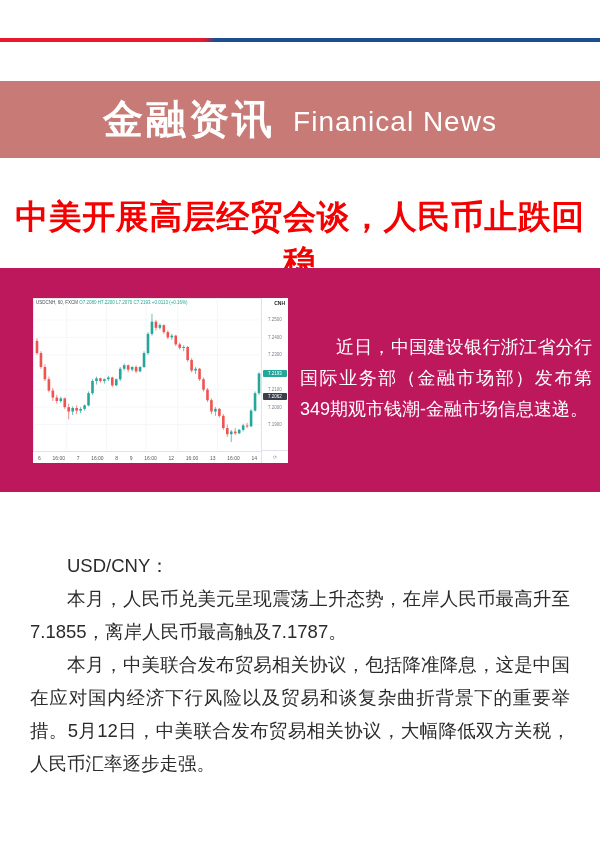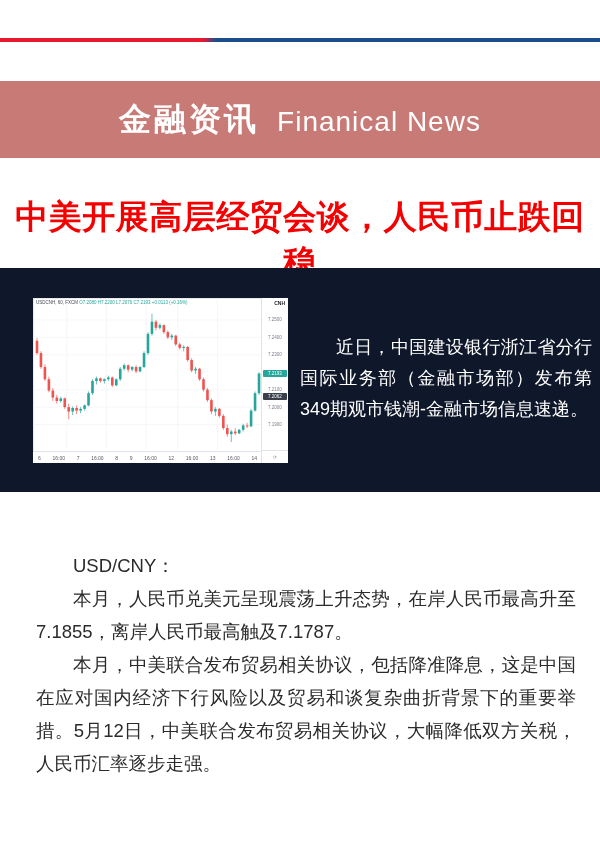--- a/index.html
+++ b/index.html
@@ -5,21 +5,21 @@
   html,body{margin:0;padding:0;}
   body{
     width:600px;height:849px;position:relative;background:#ffffff;
     font-family:"Liberation Sans",sans-serif;overflow:hidden;
   }
   .top-bar{position:absolute;left:0;top:38px;width:600px;height:4px;}
   .banner{
     position:absolute;left:0;top:81px;width:600px;height:77px;
     display:flex;align-items:center;justify-content:center;gap:18px;
   }
-  .banner-cn{font-size:32px;font-weight:800;color:#ffffff;letter-spacing:3px;}
+  .banner-cn{font-size:40px;font-weight:800;color:#ffffff;letter-spacing:3px;}
   .banner-en{font-size:28px;font-weight:500;color:#ffffff;letter-spacing:1px;margin-top:4px;}
   .headline{
     position:absolute;left:0;top:195px;width:600px;text-align:center;
     font-size:33px;font-weight:800;letter-spacing:0.5px;
   }
   .feature{position:absolute;left:0;top:268px;width:600px;height:224px;}
   .chart-panel{
     position:absolute;left:33px;top:30px;width:255px;height:165px;background:#ffffff;
     box-shadow:0 0 0 1px #e8e8e8 inset;
   }
@@ -48,39 +48,39 @@
   .axis-corner{
     position:absolute;right:0;bottom:0;width:26px;height:12px;
     border-top:1px solid #e1e3ea;border-left:1px solid #e1e3ea;background:#fff;
     display:flex;align-items:center;justify-content:center;font-size:5px;color:#9a9da8;z-index:3;
   }
   .feature-text{
     position:absolute;left:300px;top:64px;width:292px;
     font-size:18px;line-height:31px;color:#ffffff;
     text-indent:2em;text-align:justify;
   }
-  .article{position:absolute;left:36px;top:549px;width:540px;}
+  .article{position:absolute;left:30px;top:549px;width:540px;}
   .article p{
     margin:0;font-size:18.5px;line-height:33px;color:#2b2b2b;
     text-indent:2em;text-align:justify;
   }
 </style>
 </head>
 <body>
 
 <div class="top-bar" style="background: linear-gradient(97deg, rgb(233, 24, 44) 0px, rgb(233, 24, 44) 202px, rgb(28, 78, 141) 214px, rgb(28, 78, 141) 100%);"></div>
 
 <div class="banner" style="background: rgb(200, 123, 118);">
   <span class="banner-cn">金融资讯</span>
   <span class="banner-en">Finanical News</span>
 </div>
 
 <div class="headline" style="color: rgb(244, 0, 0);">中美开展高层经贸会谈，人民币止跌回稳</div>
 
-<div class="feature" style="background: #0f172a;">
+<div class="feature" style="background: #be185d;">
   <div class="chart-panel">
     <div class="chart-legend">
       <span class="leg-sym">USDCNH, 60, FXCM</span>
       <span class="leg-ohlc">O7.2080 H7.2200 L7.2070 C7.2193 +0.0113 (+0.16%)</span>
     </div>
     <svg id="candle-svg" width="229" height="152">
         <line x1="0" y1="21.930232558138922" x2="229" y2="21.930232558138922" stroke="#f0f2f6" stroke-width="0.6"></line>
         <line x1="0" y1="39.37209302325495" x2="229" y2="39.37209302325495" stroke="#f0f2f6" stroke-width="0.6"></line>
         <line x1="0" y1="56.81395348837098" x2="229" y2="56.81395348837098" stroke="#f0f2f6" stroke-width="0.6"></line>
         <line x1="0" y1="91.69767441860458" x2="229" y2="91.69767441860458" stroke="#f0f2f6" stroke-width="0.6"></line>

